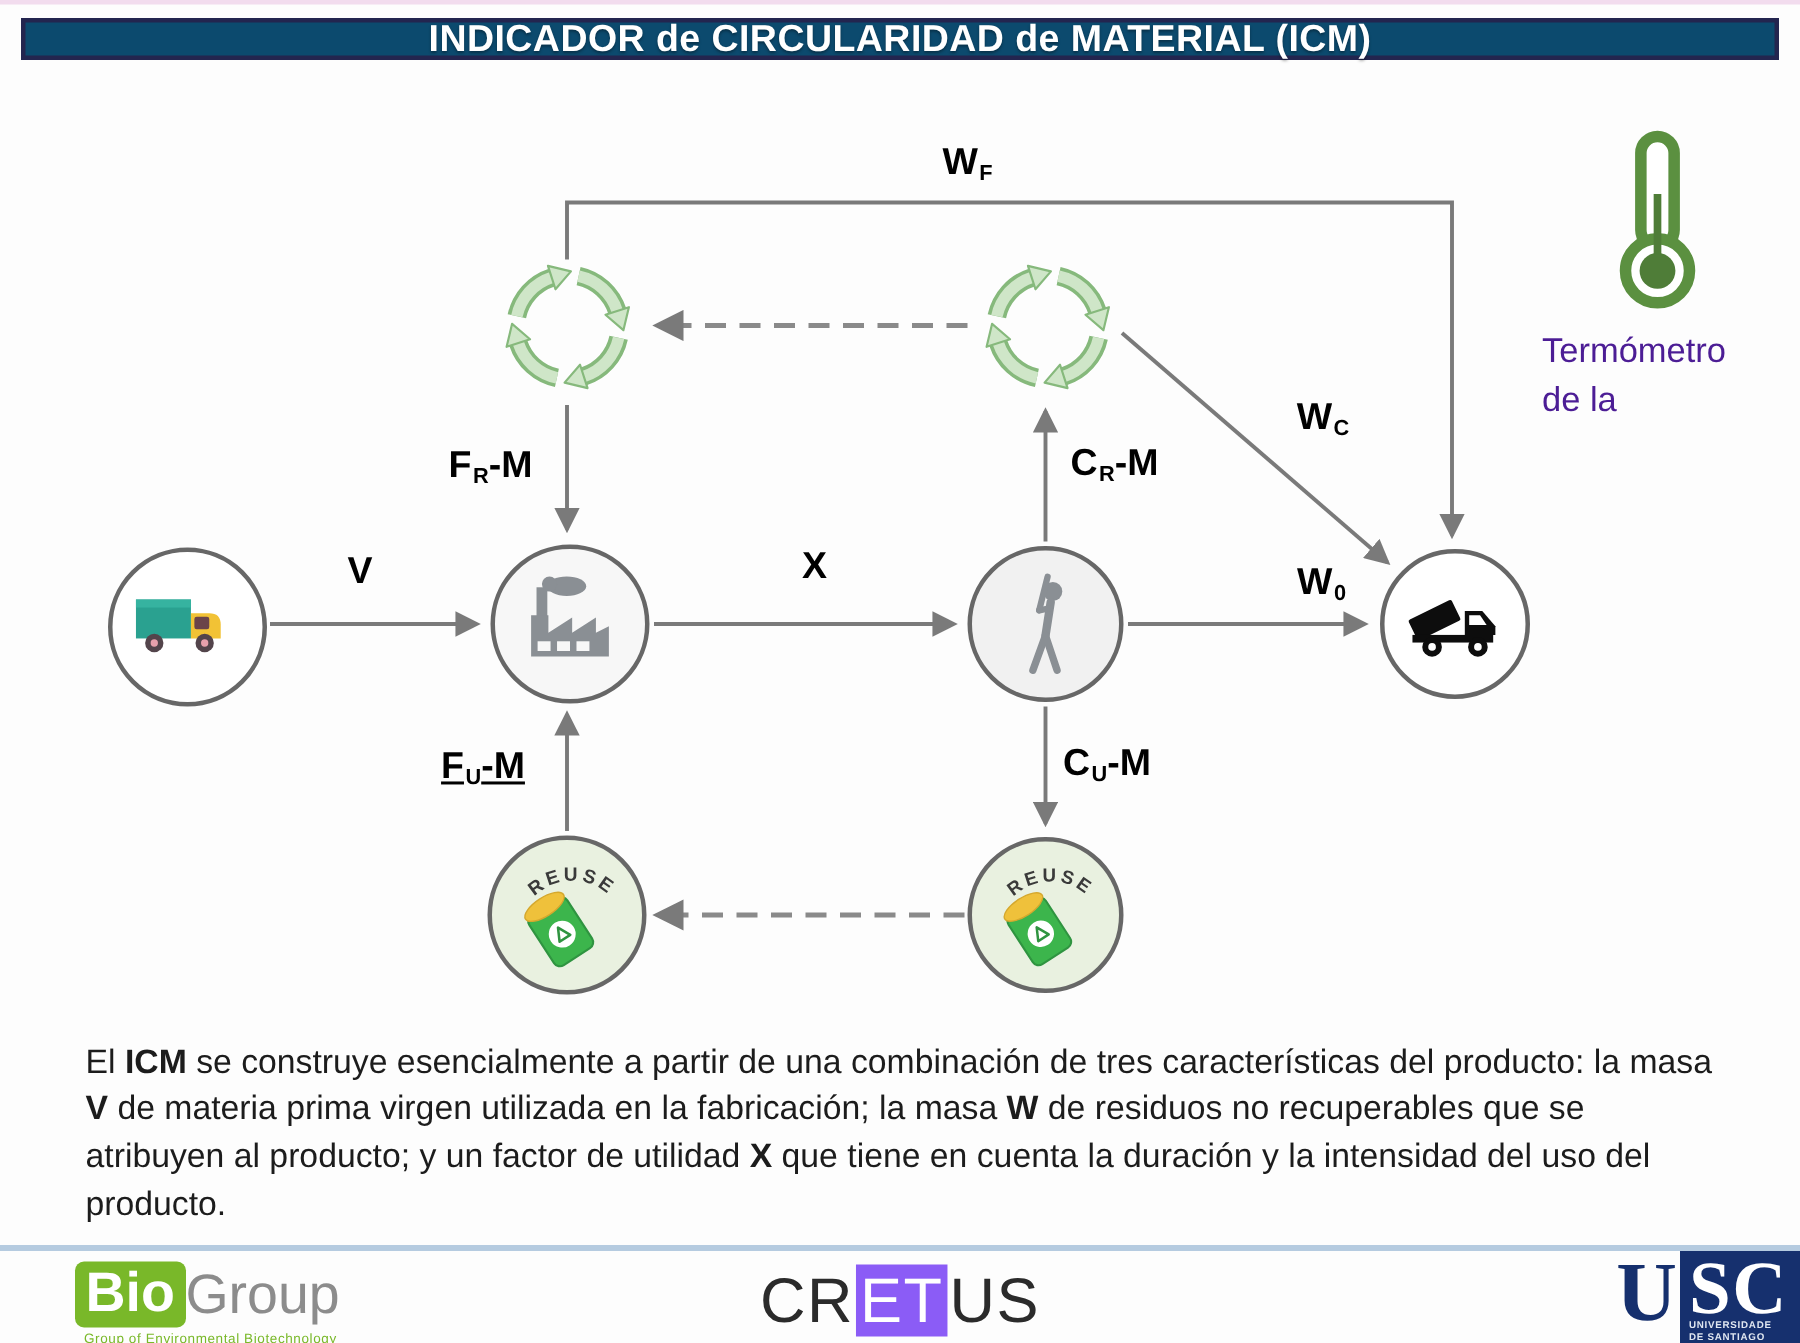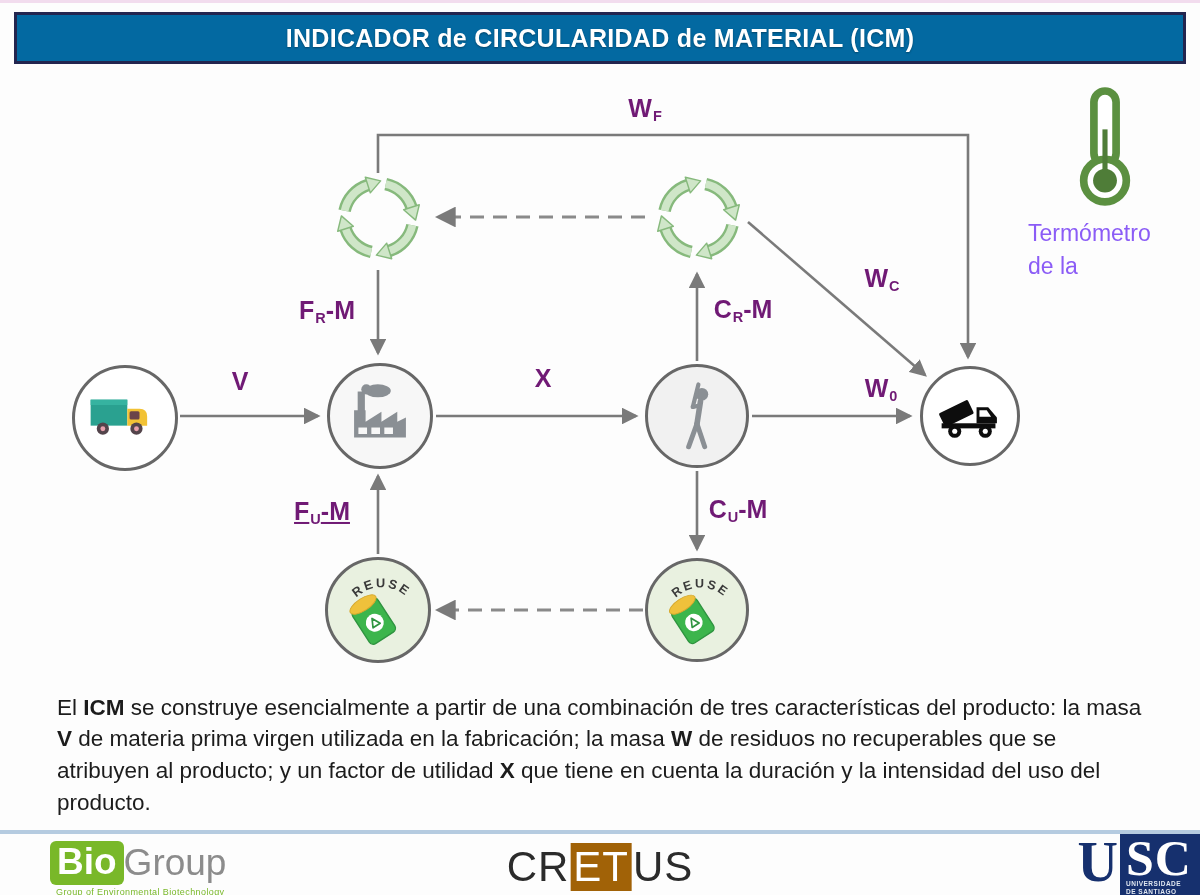--- a/index.html
+++ b/index.html
@@ -1,45 +1,45 @@
 <!DOCTYPE html>
 <html><head>
 <meta charset="utf-8">
 <style>
   html,body{margin:0;padding:0;background:#fff;}
   #page{position:relative;width:1200px;height:895px;background:#fdfdfd;overflow:hidden;
         font-family:"Liberation Sans",sans-serif;border-top:3px solid #f2dcee;}
   
-  #titlebar{position:absolute;left:14px;top:9px;width:1172px;height:52px;background:#0369a1;
+  #titlebar{position:absolute;left:14px;top:9px;width:1172px;height:28px;background:#0c4a6e;
             border:3px solid #23254f;box-sizing:border-box;display:flex;align-items:center;justify-content:center;}
   #titlebar .t{color:#ffffff;font-size:25px;font-weight:bold;letter-spacing:.3px;text-shadow:0 1px 2px rgba(0,0,0,.35);}
   
   .node{position:absolute;border-radius:50%;background:#ffffff;border:3px solid #676767;
         box-sizing:border-box;display:flex;align-items:center;justify-content:center;}
   .node svg{display:block;}
   
-  .lbl{position:absolute;transform:translate(-50%,-50%);color:#701a75;font-weight:bold;
+  .lbl{position:absolute;transform:translate(-50%,-50%);color:#000000;font-weight:bold;
        font-size:25px;white-space:nowrap;}
   .lbl .sb{font-size:0.58em;vertical-align:-0.28em;margin-left:1px;}
   
-  #thermo-text{position:absolute;left:1028px;top:214px;width:172px;color:#8b5cf6;font-size:23px;line-height:33px;}
+  #thermo-text{position:absolute;left:1028px;top:214px;width:172px;color:#4c1d95;font-size:23px;line-height:33px;}
   #thermo-text span{display:block;}
   
   #paragraph{position:absolute;left:57px;top:666px;width:1098px;color:#1c1c1c;font-size:22.5px;line-height:1.42;}
   #paragraph .b{font-weight:bold;}
   
   #footer-divider{position:absolute;left:0;top:827px;width:1200px;height:4px;background:#b5cbe0;}
   #biogroup{position:absolute;left:50px;top:838px;}
   #biogroup .row{display:flex;align-items:center;font-size:37px;font-weight:bold;}
   #biogroup .bio{background:#79b829;color:#fff;padding:0 7px 2px 7px;border-radius:6px;}
   #biogroup .grp{color:#8c8c8c;margin-left:0;font-weight:normal;}
   #biogroup .tag{color:#79b829;font-size:9px;margin:2px 0 0 6px;letter-spacing:.4px;}
   #cretus{position:absolute;left:600px;top:840px;transform:translateX(-50%);display:flex;align-items:center;
           font-size:42px;color:#2b2b2b;letter-spacing:1px;}
-  #cretus .mid{background:#a16207;color:#ffffff;padding:0 3px;margin:0 1px;}
+  #cretus .mid{background:#8b5cf6;color:#ffffff;padding:0 3px;margin:0 1px;}
   #usc{position:absolute;right:-18px;top:831px;display:flex;align-items:flex-start;font-family:"Liberation Serif",serif;}
   #usc .u{color:#16306e;font-size:56px;font-weight:bold;line-height:56px;margin-right:2px;}
   #usc .box{background:#16306e;color:#fff;width:88px;padding:2px 4px 4px 6px;display:flex;flex-direction:column;}
   #usc .sc{font-size:50px;font-weight:bold;line-height:44px;letter-spacing:1px;}
   #usc .tiny{font-family:"Liberation Sans",sans-serif;font-size:6.5px;line-height:8px;color:#dfe6f0;
              letter-spacing:.5px;font-weight:bold;}
   svg text{font-family:"Liberation Sans",sans-serif;}
 </style>
 </head>
 <body>

